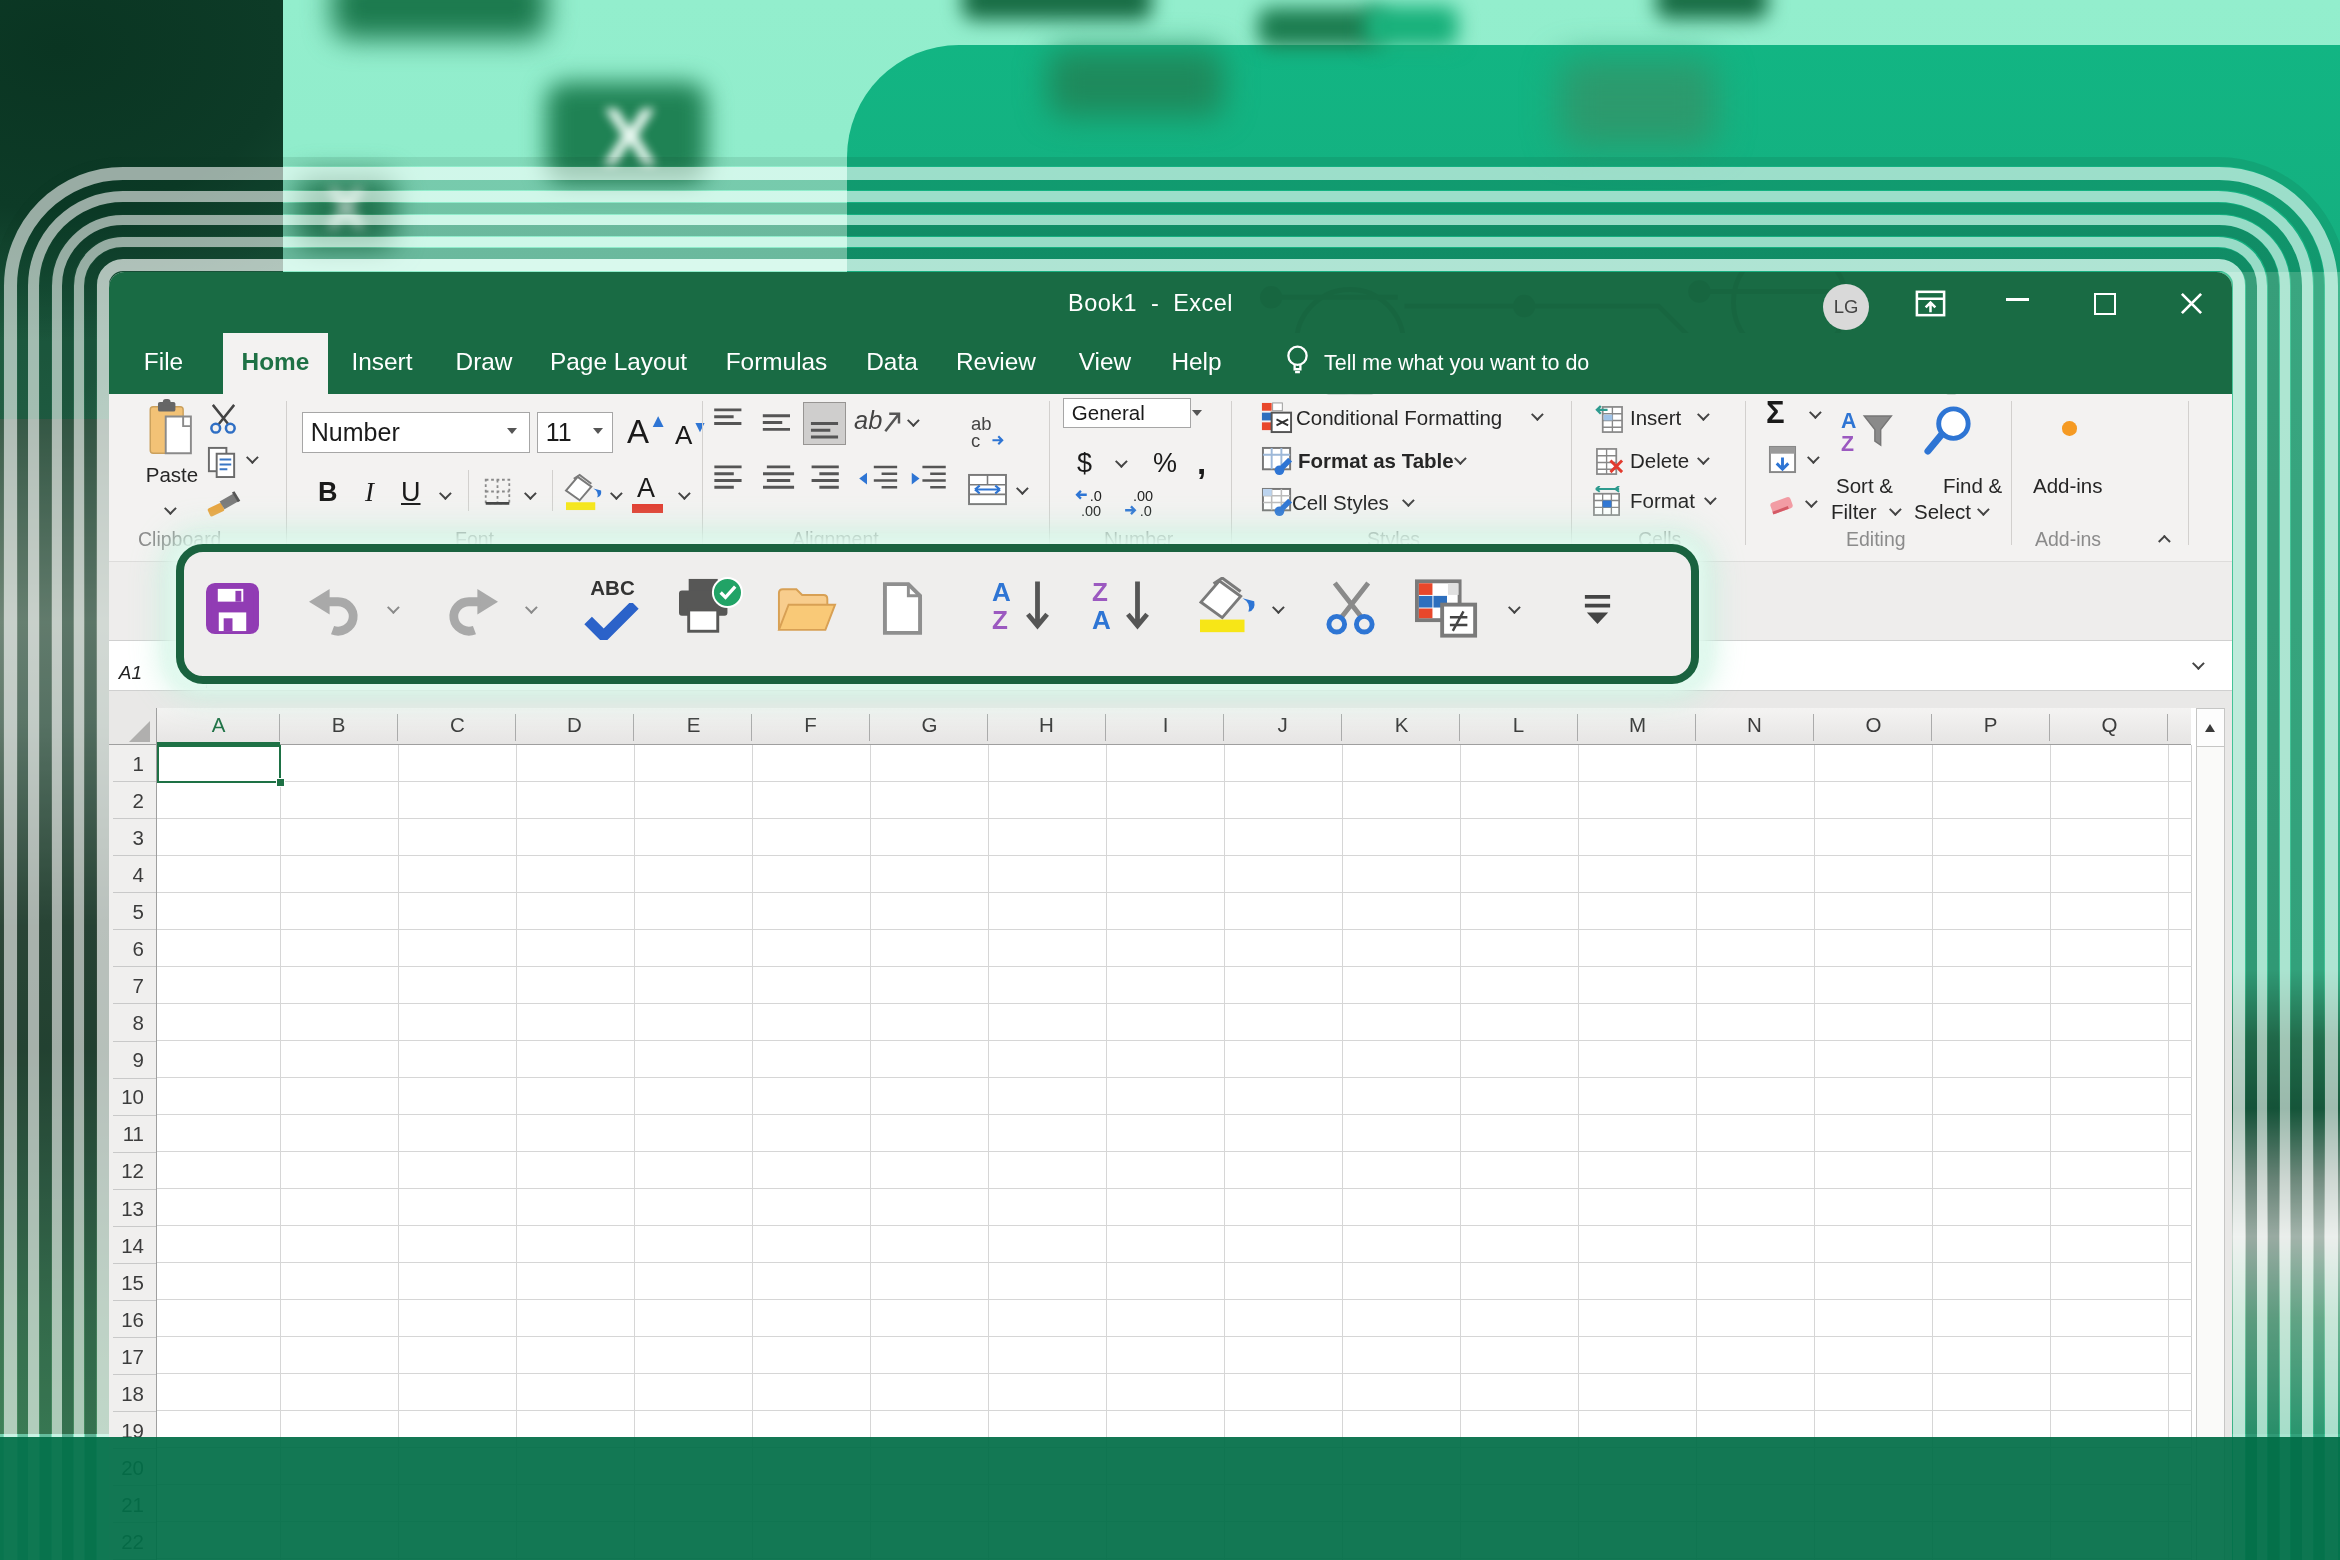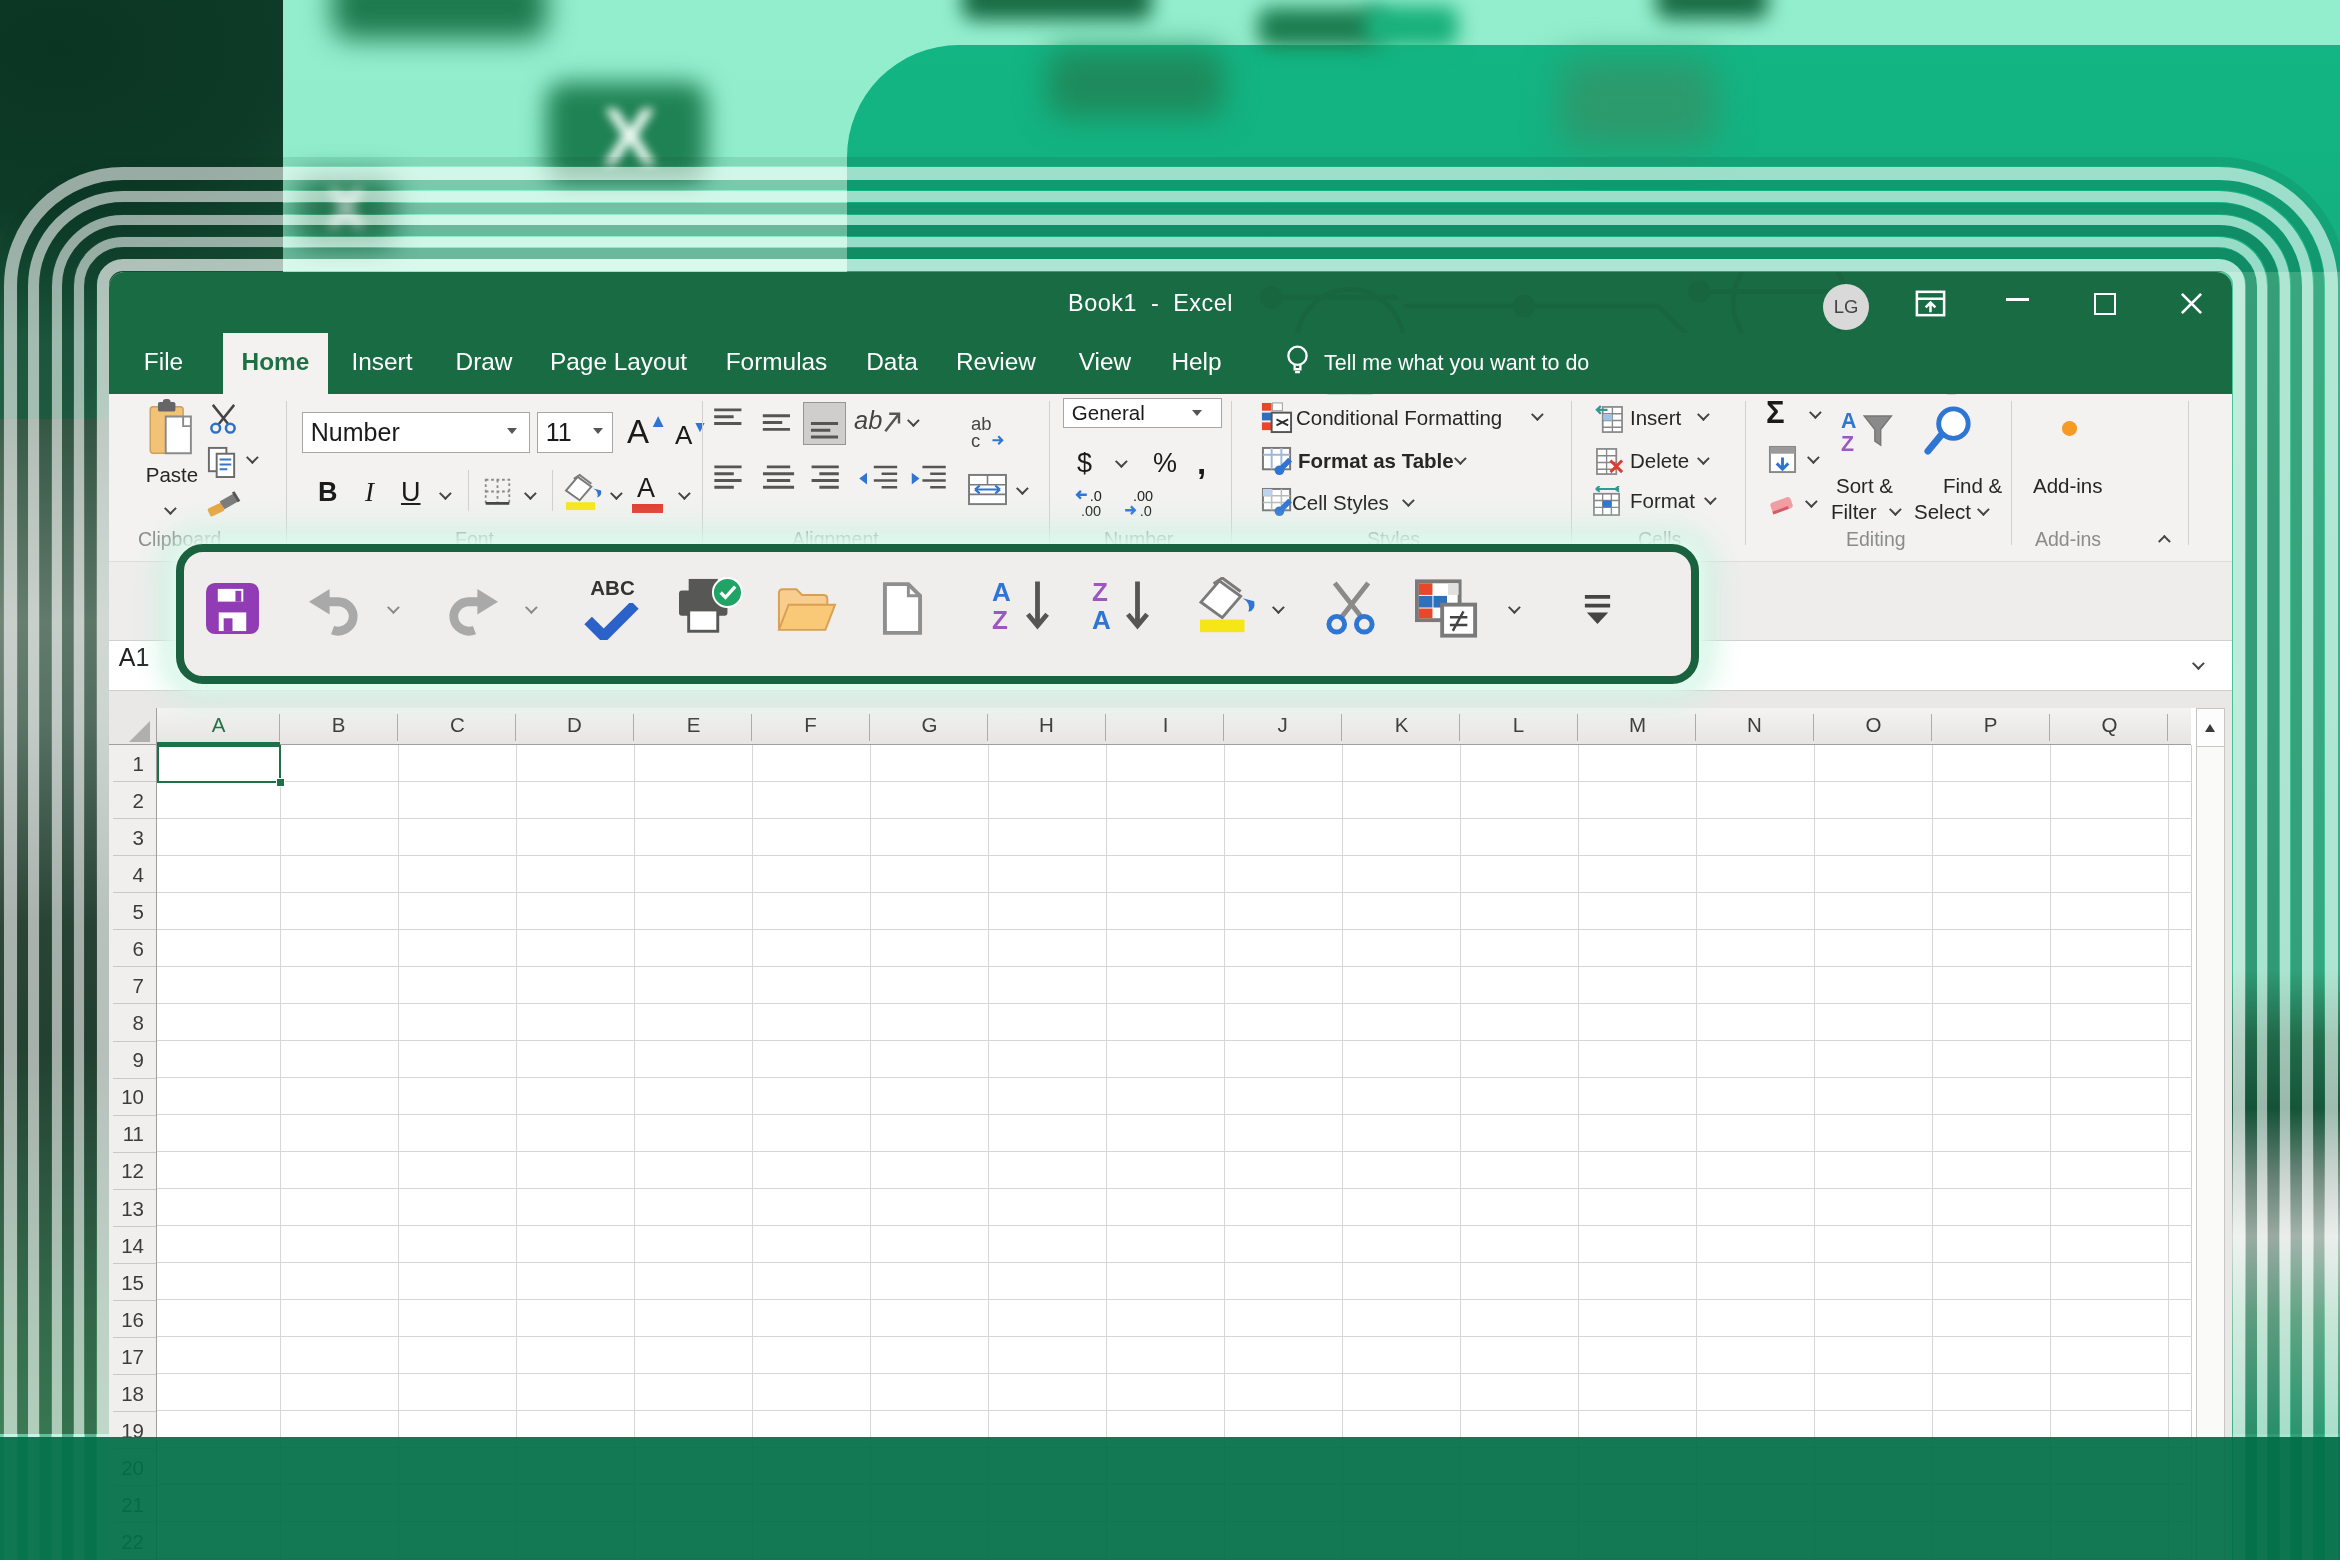--- a/index.html
+++ b/index.html
@@ -219,21 +219,21 @@
     </svg>
     <svg class="abs" style="left:858px; top:201px; width:41px; height:35px;" viewBox="0 0 42 36">
       <rect x="2" y="2" width="38" height="30" fill="#fff" stroke="#7a7a7a" stroke-width="2"></rect>
       <path d="M2 12 h38 M2 22 h38 M21 2 v10" stroke="#7a7a7a" stroke-width="1.6"></path>
       <path d="M8 17 h26 m-26 0 l5 -4 m-5 4 l5 4 m21 -4 l-5 -4 m5 4 l-5 4" stroke="#2e75d4" stroke-width="2.2" fill="none"></path>
     </svg>
     <div class="crt" style="left:909px; top:212px;"></div>
     <div class="glb" style="left:683px; top:256px;">Alignment</div>
     <div class="sep" style="left:940px;"></div>
 
-    <div class="cbx" style="left:954px; top:126px; width:159px;">General</div>
+    <div class="cbx" style="left:954px; top:126px; width:128px;">General</div>
     <div class="tri" style="left:1083px; top:138px; border-top-color:#555;"></div>
     <div class="abs" style="left:968px; top:176px; font-size:27px; color:#1a1a1a;">$</div>
     <div class="crt" style="left:1008px; top:185px;"></div>
     <div class="abs" style="left:1044px; top:176px; font-size:27px; color:#1a1a1a;">%</div>
     <div class="abs" style="left:1088px; top:172px; font-size:33px; font-weight:bold; color:#1a1a1a;">,</div>
     <svg class="abs" style="left:964px; top:215px; width:43px; height:31px;" viewBox="0 0 44 32">
       <path d="M14 8 h-10 m4 -4 l-4 4 4 4" stroke="#2e75d4" stroke-width="2.4" fill="none"></path>
       <text x="17" y="14" font-size="15" fill="#222">.0</text>
       <text x="8" y="30" font-size="15" fill="#222">.00</text>
     </svg>
@@ -336,21 +336,21 @@
     <div class="abs" style="left:1953px; top:149px; width:14.6px; height:14.6px; border-radius:50%; background:#f59a23;"></div>
     <div class="rtx" style="left:1924px; top:202px;">Add-ins</div>
     <div class="glb" style="left:1926px; top:256px;">Add-ins</div>
     <div class="sep" style="left:2079px;"></div>
     <div class="crt" style="left:2051px; top:265px; transform:rotate(-135deg);"></div>
   </div>
 
   <div class="abs" id="qatrow" style="left:0; top:289px; width:2123px; height:79px; background:#eeedec; border-top:1px solid #dddcdb;"></div>
 
   <div class="abs" id="fxrow" style="left:0; top:368px; width:2123px; height:51px; background:#fff; border-top:1px solid #d0d0d0; border-bottom:1px solid #d0d0d0;">
-    <div class="abs" style="left:9.8px; top:2px; font-size:25px; color:#222;">A1</div>
+    <div class="abs" style="left:9.8px; top:21px; font-size:19px; color:#222;font-style:italic;">A1</div>
     <div class="abs" style="left:97px; top:3.9px; width:1px; height:43px; background:#d0d0d0;"></div>
     <div class="crt" style="left:2085px; top:17.6px; border-color:#444;"></div>
   </div>
 
   <div class="abs" style="left:0; top:419px; width:2123px; height:16.6px; background:#e9e8e7;"></div>
 
   <div class="abs" id="sheet" style="left:0; top:436px; width:2123px; height:872px; background:#fff;">
 
     <div class="abs" style="left:0; top:0; width:48px; height:37px; background:#e9e8e7; border-right:1px solid #9f9f9f; border-bottom:1px solid #9f9f9f;">
       <div class="abs" style="left:19.5px; top:12.7px; width:0; height:0; border-left:21.5px solid transparent; border-bottom:21.5px solid #b0afae;"></div>

